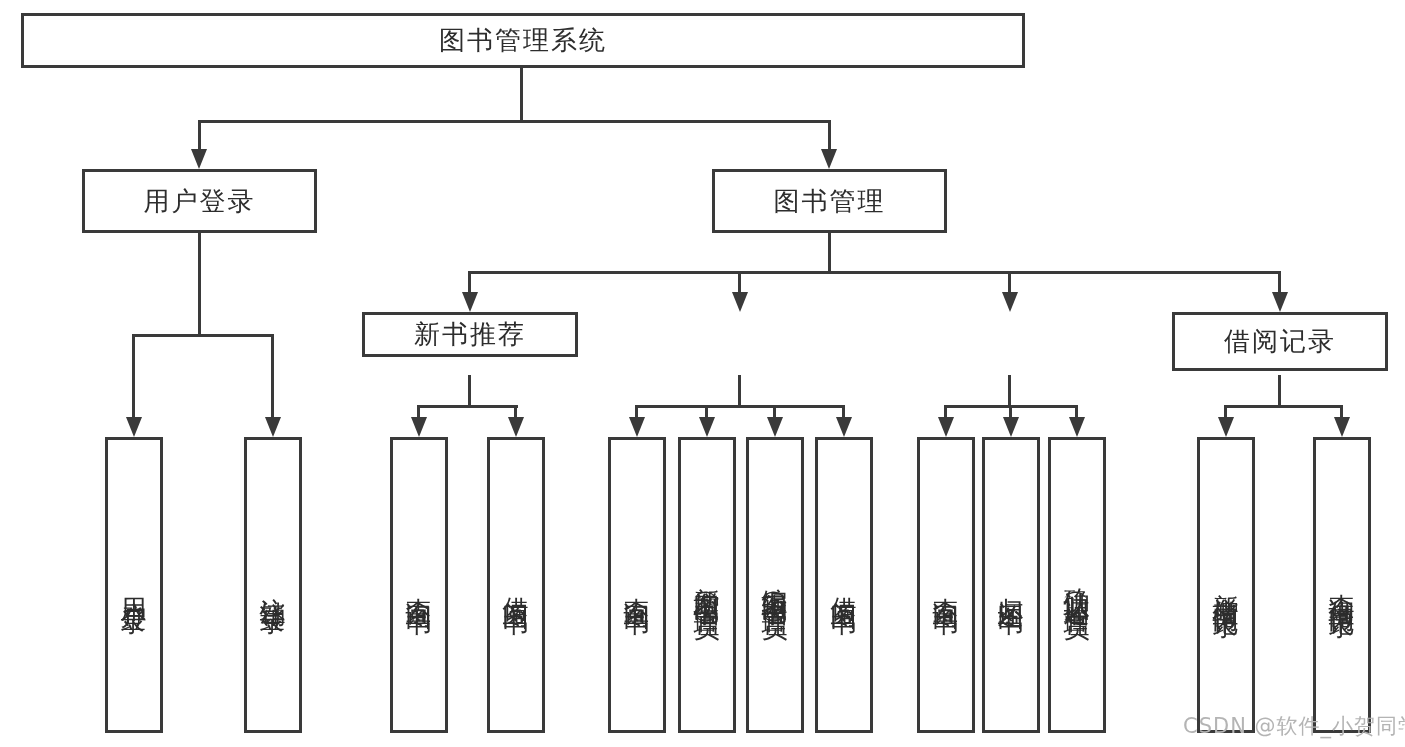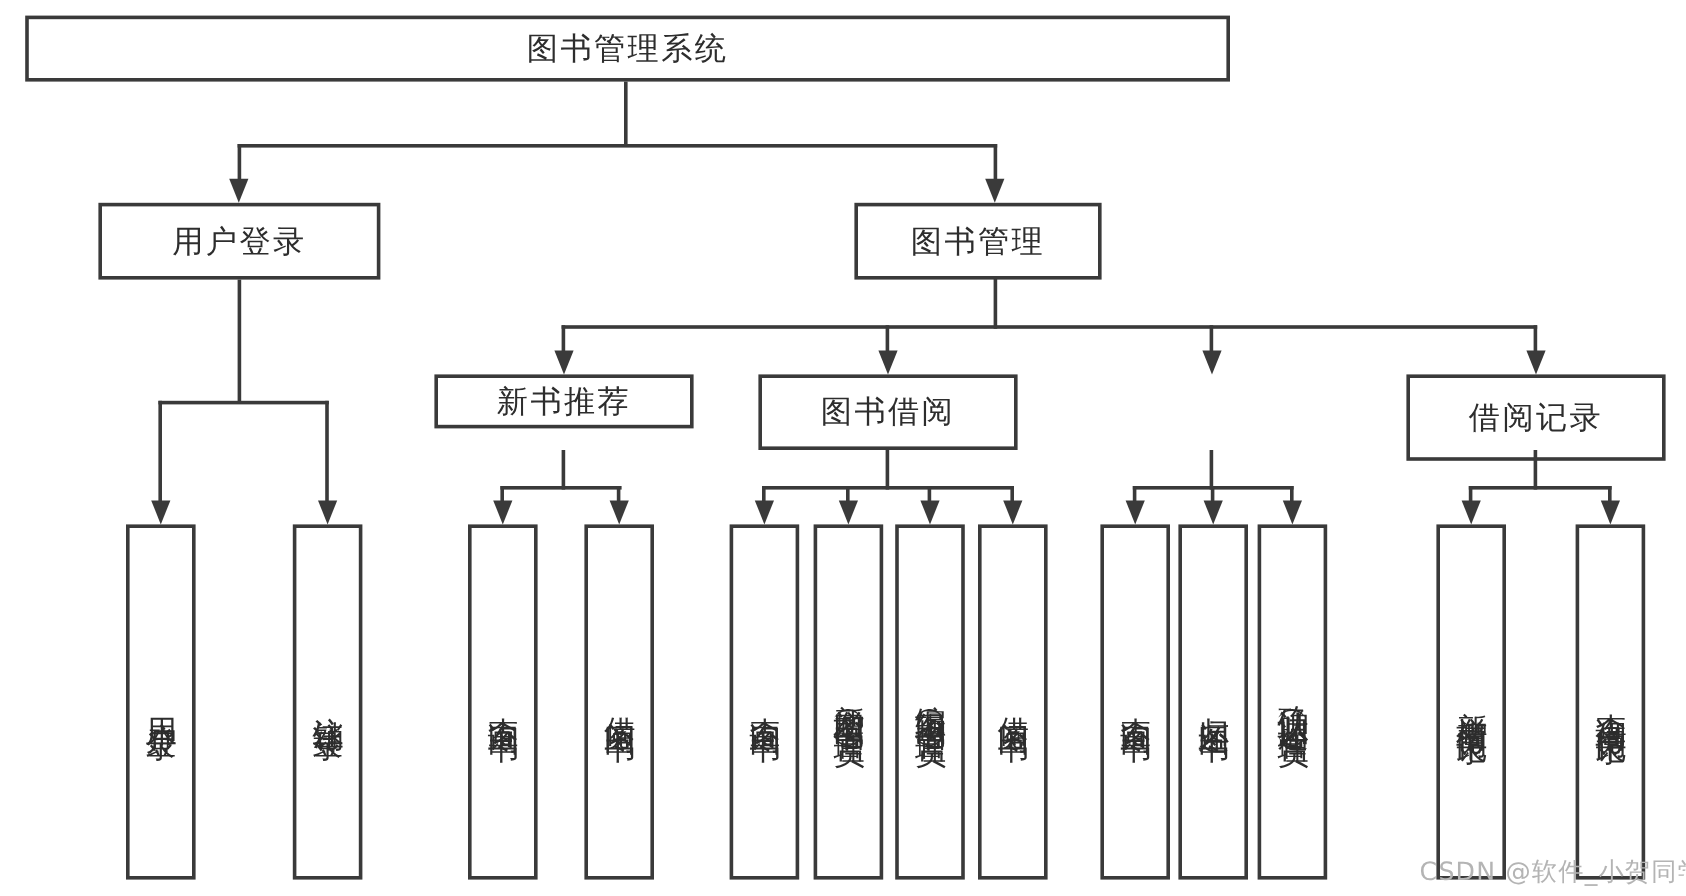--- a/index.html
+++ b/index.html
@@ -32,25 +32,24 @@
   }
 </style>
 </head>
 <body>
 
 <div class="stage">
 
   <div class="node" style="left:21px;top:13px;width:1004px;height:55px">图书管理系统</div>
 
   <div class="node" style="left:82px;top:169px;width:235px;height:64px">用户登录</div>
-  <div class="node" style="left:712px;top:169px;width:206px;height:64px">图书管理</div>
+  <div class="node" style="left:712px;top:169px;width:235px;height:64px">图书管理</div>
 
   <div class="node" style="left:362px;top:312px;width:216px;height:45px">新书推荐</div>
-  <div class="node" style="left:632px;top:312px;width:216px;height:63px">图书借阅</div>
-  <div class="node" style="left:1172px;top:312px;width:216px;height:72px">借阅记录</div>
+  <div class="node" style="left:1172px;top:312px;width:216px;height:59px">借阅记录</div>
 
   <div class="node vert" style="left:105px;top:437px;width:58px;height:296px">用户登录</div>
   <div class="node vert" style="left:244px;top:437px;width:58px;height:296px">注销登录</div>
 
   <div class="node vert" style="left:390px;top:437px;width:58px;height:296px">查询图书</div>
   <div class="node vert" style="left:487px;top:437px;width:58px;height:296px">借阅图书</div>
 
   <div class="node vert" style="left:608px;top:437px;width:58px;height:296px">查询图书</div>
   <div class="node vert" style="left:678px;top:437px;width:58px;height:296px">新增图书（管理员）</div>
   <div class="node vert" style="left:746px;top:437px;width:58px;height:296px">编辑图书（管理员）</div>

